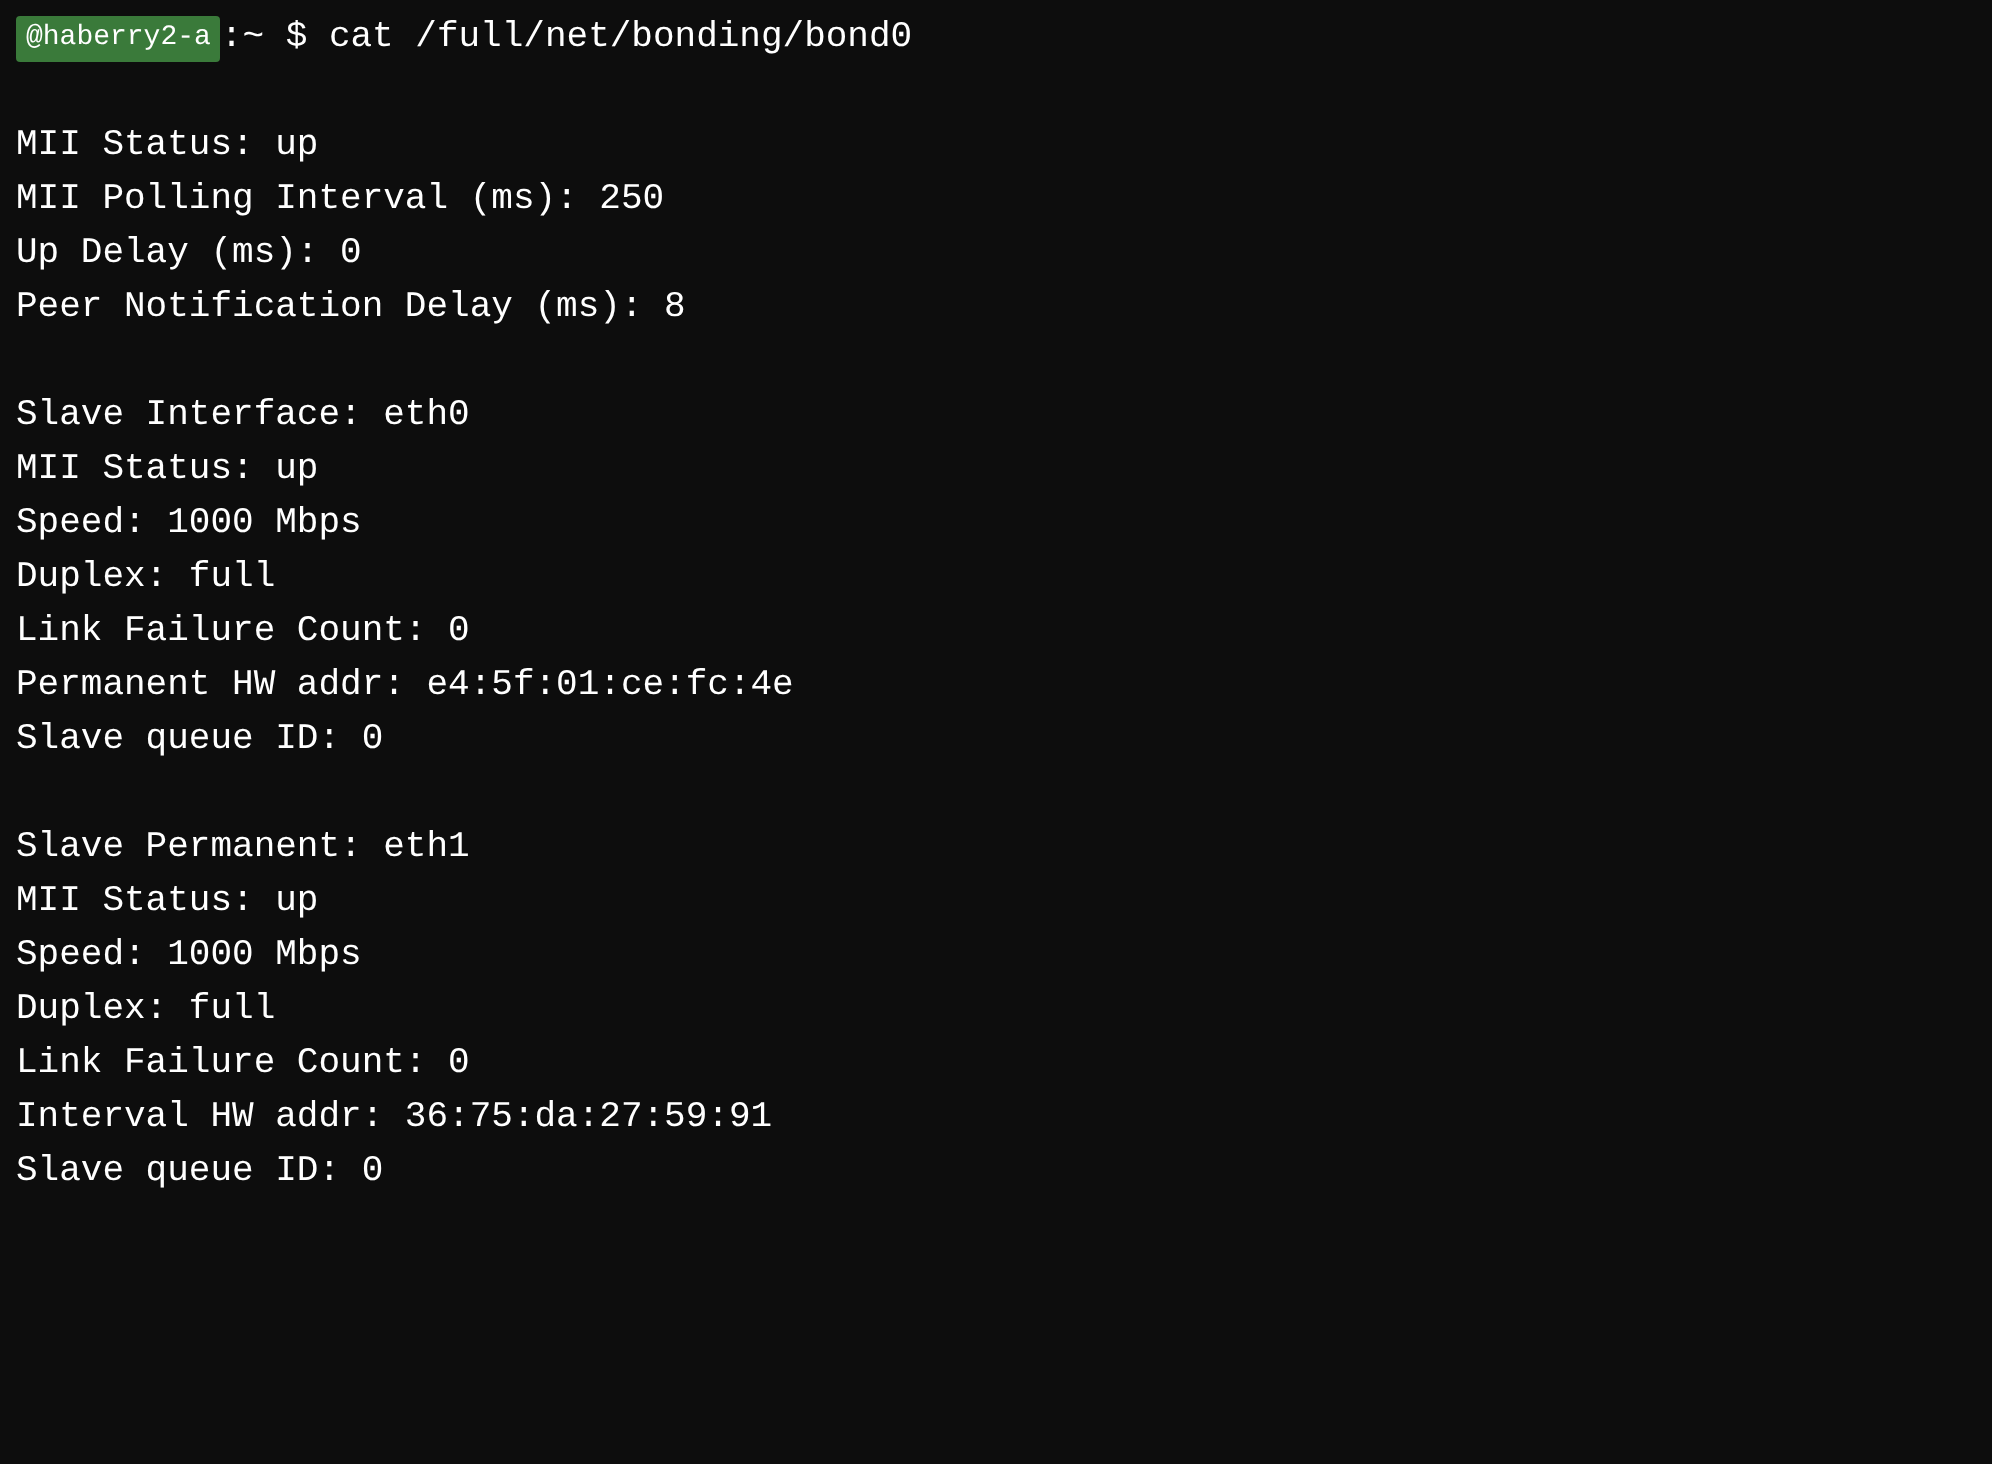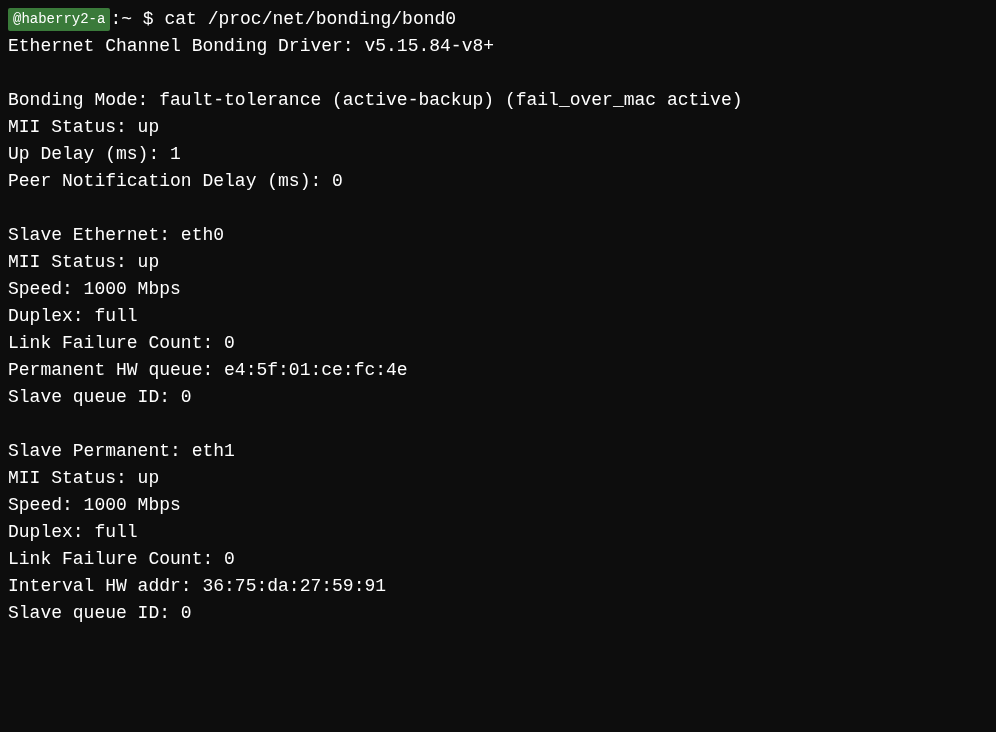--- a/index.html
+++ b/index.html
@@ -59,36 +59,35 @@
     .empty-line {
       display: block;
       height: 1.5em;
     }
   </style>
 </head>
 <body>
 
 <div class="terminal">
   <div class="prompt-line">
-    <span class="avatar">@haberry2-a</span><span class="prompt-text">:~ $</span><span class="cmd-color"> cat /proc/net/bonding/bond0</span>
+    <span class="avatar">@haberry2-a</span><span class="prompt-text">:~ $</span><span class="cmd-color"> cat /full/net/bonding/bond0</span>
   </div>
   <div id="output-lines">
-  <span class="line">Ethernet Channel Bonding Driver: v5.15.84-v8+</span>
       <span class="empty-line"></span>
-      <span class="line">Bonding Mode: fault-tolerance (active-backup) (fail_over_mac active)</span>
       <span class="line">MII Status: up</span>
-      <span class="line">Up Delay (ms): 1</span>
-      <span class="line">Peer Notification Delay (ms): 0</span>
+      <span class="line">MII Polling Interval (ms): 250</span>
+      <span class="line">Up Delay (ms): 0</span>
+      <span class="line">Peer Notification Delay (ms): 8</span>
       <span class="empty-line"></span>
-      <span class="line">Slave Ethernet: eth0</span>
+      <span class="line">Slave Interface: eth0</span>
       <span class="line">MII Status: up</span>
       <span class="line">Speed: 1000 Mbps</span>
       <span class="line">Duplex: full</span>
       <span class="line">Link Failure Count: 0</span>
-      <span class="line">Permanent HW queue: e4:5f:01:ce:fc:4e</span>
+      <span class="line">Permanent HW addr: e4:5f:01:ce:fc:4e</span>
       <span class="line">Slave queue ID: 0</span>
       <span class="empty-line"></span>
       <span class="line">Slave Permanent: eth1</span>
       <span class="line">MII Status: up</span>
       <span class="line">Speed: 1000 Mbps</span>
       <span class="line">Duplex: full</span>
       <span class="line">Link Failure Count: 0</span>
       <span class="line">Interval HW addr: 36:75:da:27:59:91</span>
       <span class="line">Slave queue ID: 0</span>
     </div>

